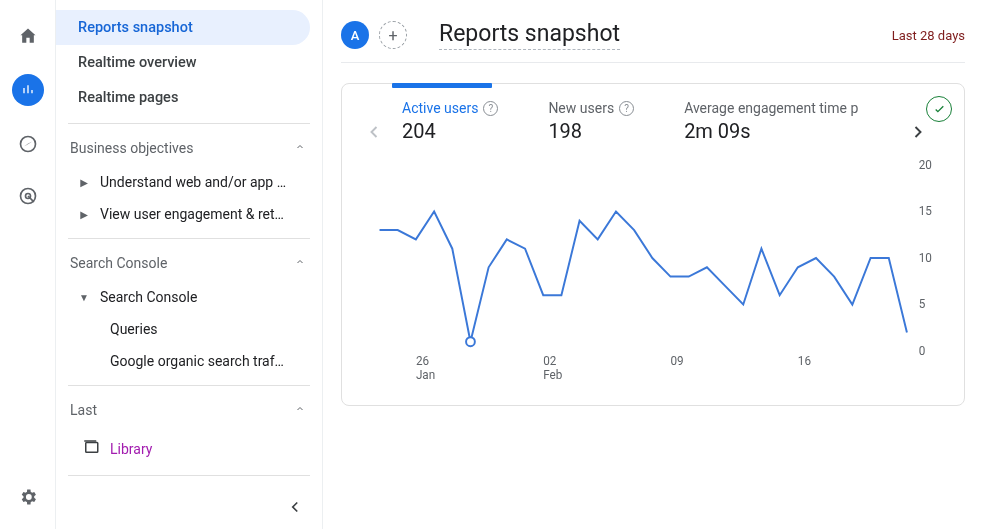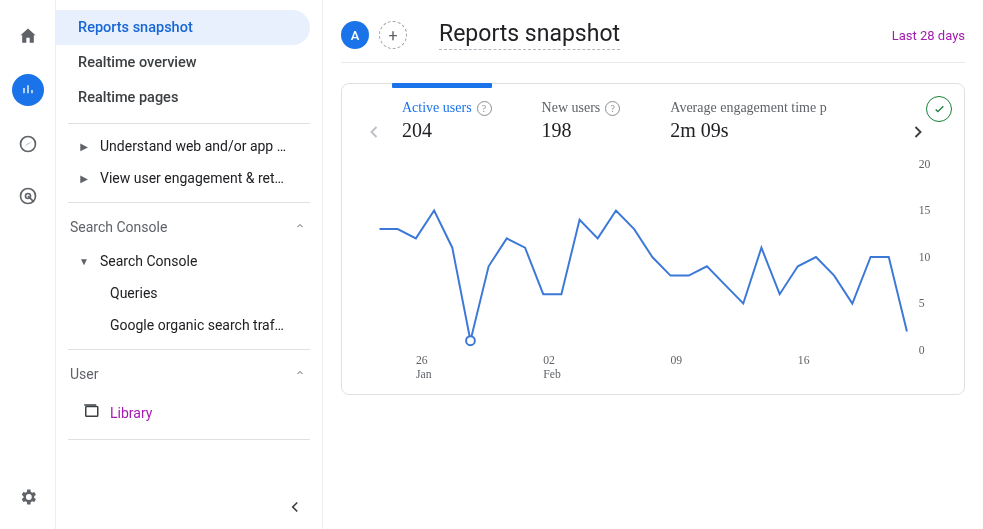--- a/index.html
+++ b/index.html
@@ -17,22 +17,22 @@
     .sub .arrow { width:16px; display:inline-flex; justify-content:center; color:#5f6368; font-size:10px; margin-right:8px; }
     .sub.leaf { padding-left:42px; }
     .library { display:flex; align-items:center; gap:10px; padding:10px 14px; cursor:pointer; color:#a21caf; }
     .collapse { position:absolute; bottom:10px; right:18px; cursor:pointer; }
     .main { flex:1; background:#fff; padding:20px 18px 0 18px; display:flex; flex-direction:column; }
     .hdr { display:flex; align-items:center; justify-content:space-between; padding-bottom:12px; border-bottom:1px solid #e8eaed; }
     .hdr-left { display:flex; align-items:center; gap:10px; }
     .chip-a { width:28px; height:28px; border-radius:50%; background:#1a73e8; color:#fff; font-size:13px; font-weight:500; display:flex; align-items:center; justify-content:center; }
     .chip-add { width:28px; height:28px; border-radius:50%; border:1.5px dashed #9aa0a6; color:#5f6368; font-size:16px; display:flex; align-items:center; justify-content:center; cursor:pointer; }
     .title { font-size:23px; color:#202124; margin-left:22px; border-bottom:1.5px dashed #b0b7bf; padding-bottom:2px; font-weight:400; }
-    .date-range { color:#a21caf; font-size:13px; cursor:pointer; }
-    .card { margin-top:20px; border:1px solid #e0e0e0; border-radius:8px; padding:16px 18px 4px 18px; position:relative;font-family:Liberation Serif, serif; }
+    .date-range { color:#7f1d1d; font-size:13px; cursor:pointer; }
+    .card { margin-top:20px; border:1px solid #e0e0e0; border-radius:8px; padding:16px 18px 15px 18px; position:relative; }
     .tabbar { height:5px; background:#1a73e8; width:100px; position:absolute; top:-1px; left:50px; border-radius:1px; }
     .metrics { display:flex; align-items:flex-start; position:relative; padding-left:42px; padding-right:50px; }
     .nav-chv { position:absolute; top:22px; cursor:pointer; }
     .nav-chv.left { left:4px; color:#bdc1c6; }
     .nav-chv.right { right:18px; color:#3c4043; }
     .verify { position:absolute; right:-6px; top:-4px; width:26px; height:26px; border:1.5px solid #188038; border-radius:50%; display:flex; align-items:center; justify-content:center; color:#188038; }
     .metric { margin-right:50px; }
     .metric.active .m-label { color:#1a73e8; }
     .m-label { color:#5f6368; font-size:14px; display:flex; align-items:center; gap:5px; }
     .m-val { font-size:20px; color:#202124; font-weight:400; margin-top:3px; }
@@ -82,20 +82,26 @@
       <span>Reports snapshot</span>
     </div>
   <div class="nav-item">
       <span>Realtime overview</span>
     </div>
   <div class="nav-item">
       <span>Realtime pages</span>
     </div>
 
   <div class="section">
+    <div class="section-h">
+      <span>Business objectives</span>
+      <span><svg width="12" height="12" viewBox="0 0 24 24">
+            <path d="M7 14l5-5 5 5" stroke="#5f6368" stroke-width="2" fill="none"></path>
+          </svg></span>
+    </div>
     <div class="sub">
         <span class="arrow">▶</span>
         <span class="trunc">Understand web and/or app t…</span>
       </div>
     <div class="sub">
         <span class="arrow">▶</span>
         <span class="trunc">View user engagement &amp; rete…</span>
       </div>
   </div>
 
@@ -113,21 +119,21 @@
     <div class="sub leaf">
         <span>Queries</span>
       </div>
     <div class="sub leaf">
         <span class="trunc">Google organic search traf…</span>
       </div>
   </div>
 
   <div class="section">
     <div class="section-h">
-      <span>User</span>
+      <span>Last</span>
       <span><svg width="12" height="12" viewBox="0 0 24 24">
             <path d="M7 14l5-5 5 5" stroke="#5f6368" stroke-width="2" fill="none"></path>
           </svg></span>
     </div>
     <div class="library">
       <span><svg width="18" height="18" viewBox="0 0 24 24">
             <rect x="5" y="6" width="16" height="13" rx="1" fill="none" stroke="#3c4043" stroke-width="2"></rect>
             <path d="M3 4h16" stroke="#3c4043" stroke-width="2"></path>
           </svg></span>
       <span>Library</span>

